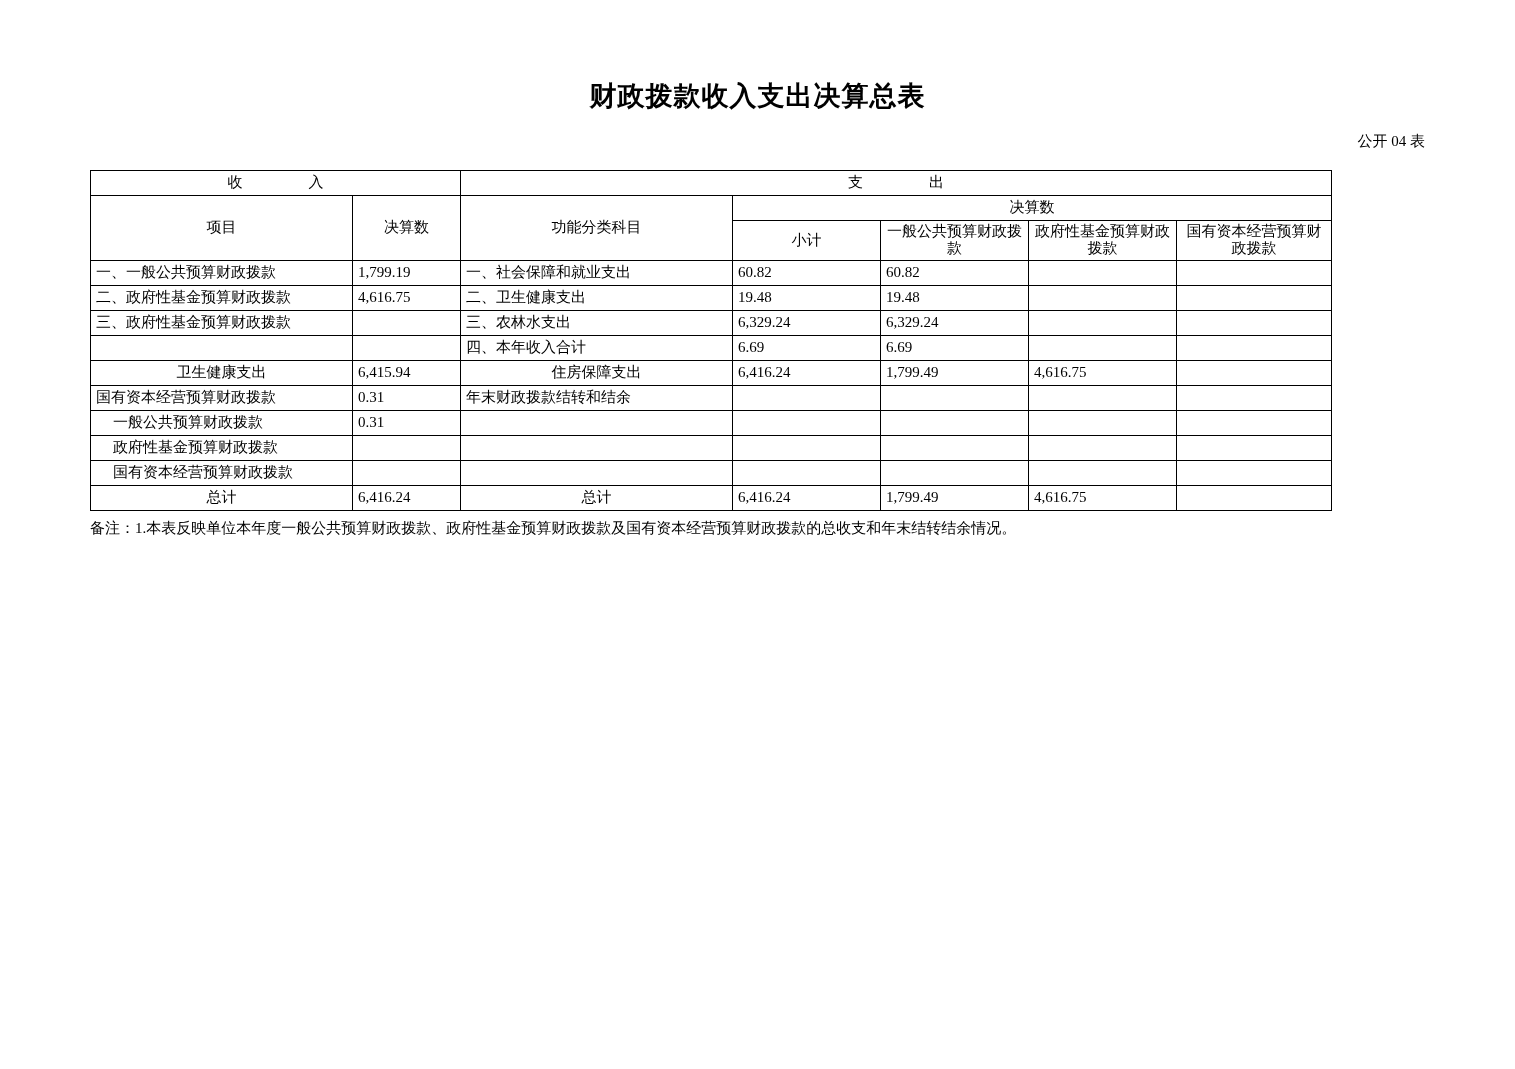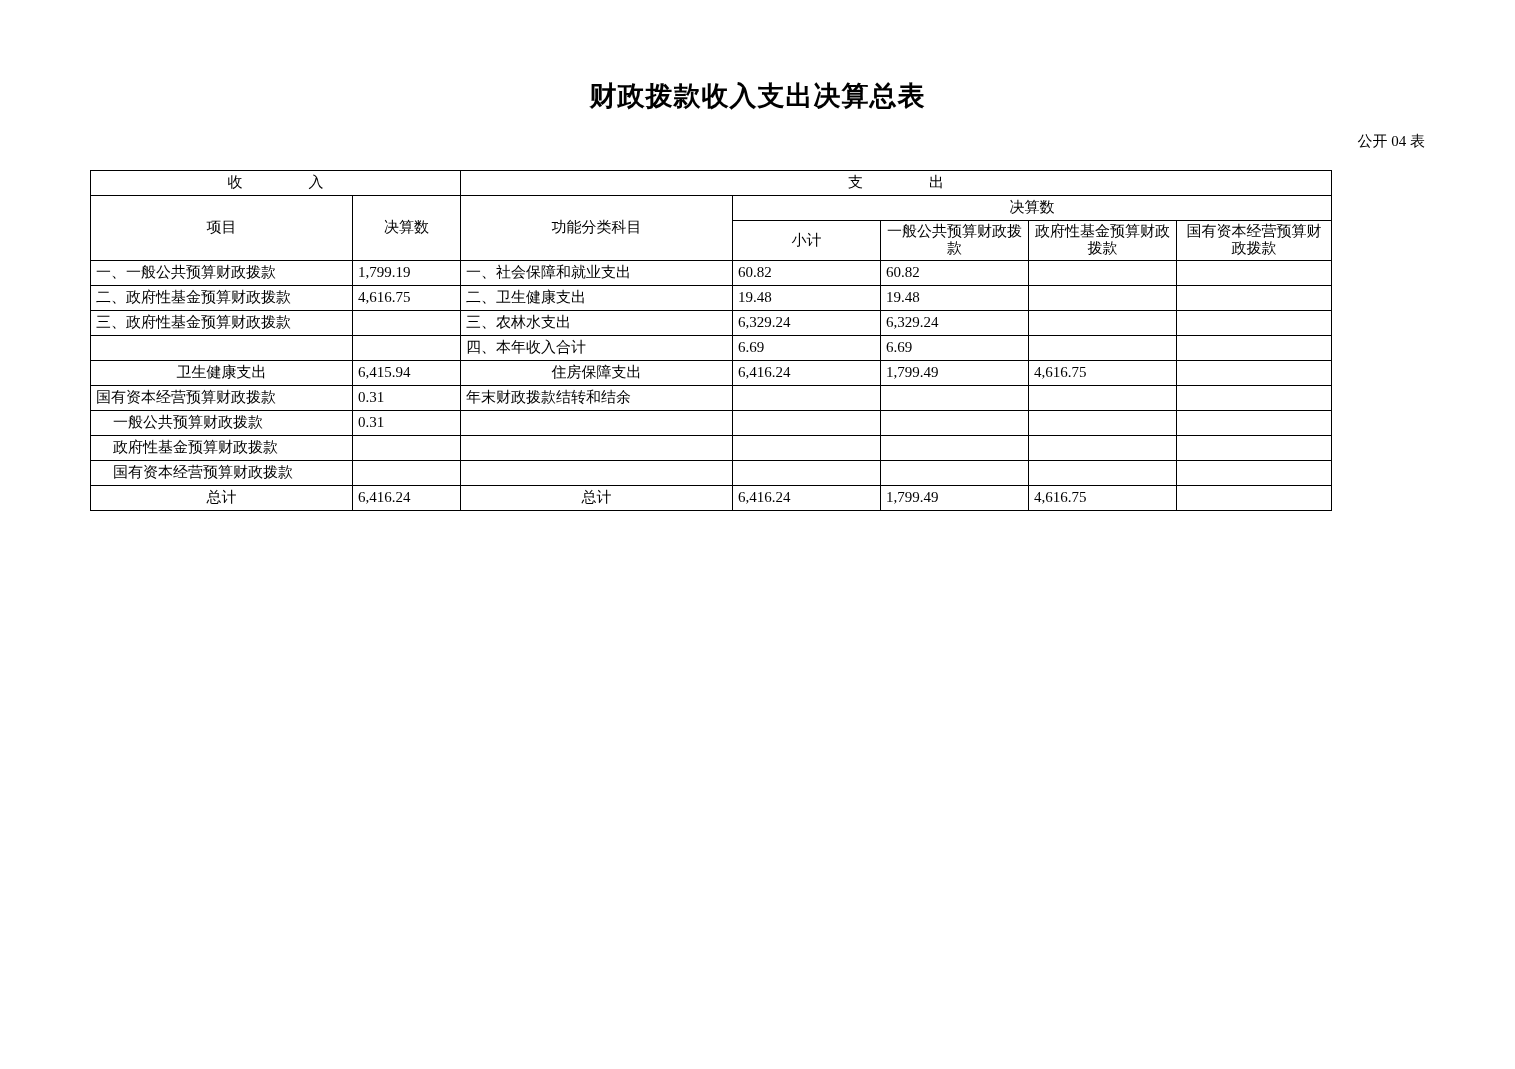--- a/index.html
+++ b/index.html
@@ -237,15 +237,16 @@
         <td class="cell-center">总计</td>
         <td class="cell-right">6,416.24</td>
         <td class="cell-right">1,799.49</td>
         <td class="cell-right">4,616.75</td>
         <td class="cell-right"></td>
       </tr>
     </tbody>
   </table>
 
   <div class="notes">
+    <div>备注：1.本表反映单位本年度一般公共预算财政拨款、政府性基金预算财政拨款及国有资本经营预算财政拨款的总收支和年末结转结余情况。</div>
   </div>
 
 </div>
 
 </body></html>

